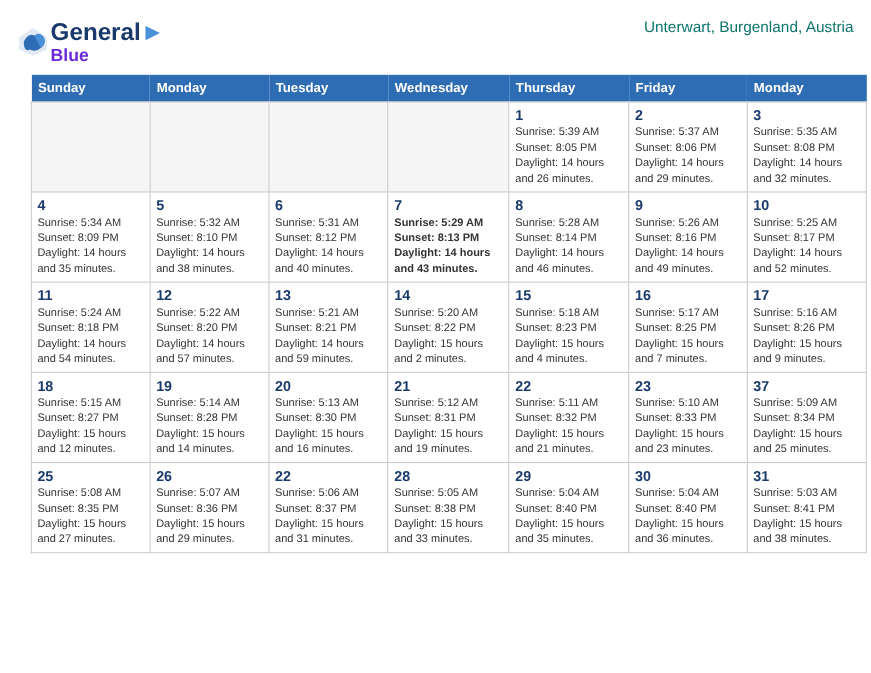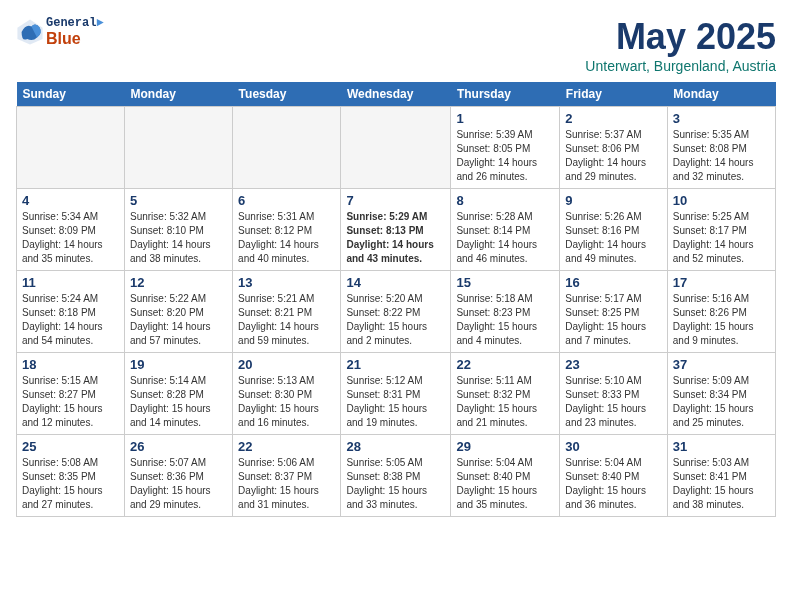--- a/index.html
+++ b/index.html
@@ -34,20 +34,21 @@
       color: #1a3a6b;
     }
     .subtitle {
       font-size: 14px;
       color: #0f766e;
     }
     table {
       width: 100%;
       border-collapse: collapse;
       font-size: 10.5px;
+      margin-left: 12px;
     }
     thead tr th {
       background-color: #2e6db4;
       color: #fff;
       text-align: left;
       padding: 5px 6px;
       font-size: 12px;
       font-weight: bold;
     }
     tbody tr td {
@@ -80,26 +81,25 @@
 <body>
 
 <div class="header">
   <div class="logo">
     <svg class="logo-icon" viewBox="0 0 40 40">
       <polygon points="20,2 38,14 38,30 20,38 2,30 2,14" fill="#2e6db4" opacity="0.15"></polygon>
       <path d="M8 20 Q14 8 22 12 Q28 6 34 14 Q38 22 30 28 Q24 34 16 30 Q8 34 8 20Z" fill="#2e6db4"></path>
       <path d="M22 12 Q28 6 34 14 Q38 22 30 28" fill="#4a90d9"></path>
     </svg>
     <div>
-      <div style="font-size:12px;font-weight:bold;color:#1a3a6b;font-family:Liberation Mono, monospace;">General<span style="color:#4a90d9;">►</span></div>
-      <div style="font-size:16px;font-weight:bold;color:#c2410c;">Blue</div>
+      <div style="font-size:22px;font-weight:bold;color:#1a3a6b;">General<span style="color:#4a90d9;">►</span></div>
+      <div style="font-size:16px;font-weight:bold;color:#6d28d9;">Blue</div>
     </div>
   </div>
   <div class="title-block">
-    <div class="month-title">May 2025</div>
     <div class="subtitle">Unterwart, Burgenland, Austria</div>
   </div>
 </div>
 
 <table>
   <thead>
     <tr>
     <th>Sunday</th>
         <th>Monday</th>
         <th>Tuesday</th>

